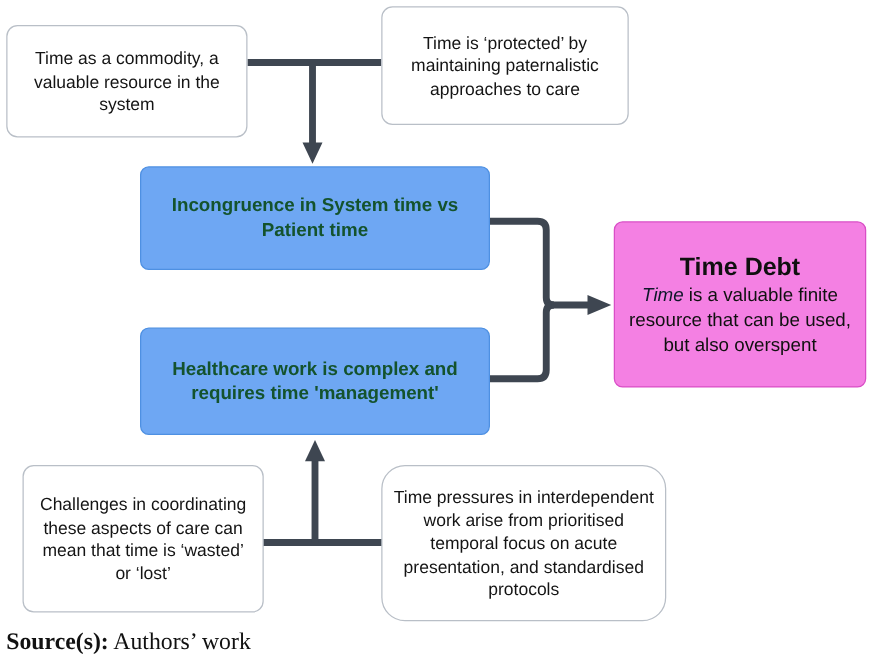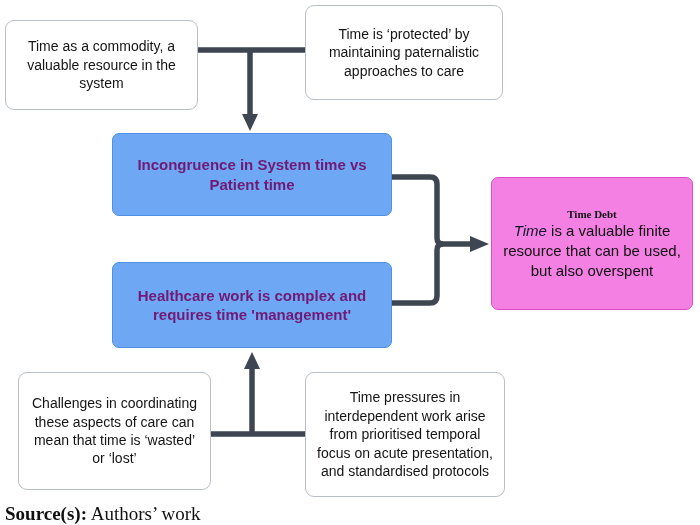--- a/index.html
+++ b/index.html
@@ -10,37 +10,37 @@
   .connector-layer{position:absolute;left:0;top:0;width:700px;height:525px;}
   .node{
     position:absolute;display:flex;align-items:center;justify-content:center;
     text-align:center;box-sizing:border-box;border-radius:9px;
   }
   .node-white{
     background:#ffffff;border:1px solid #b9bfc7;color:#141414;
     font-size:14px;line-height:1.32;padding:6px 8px;
   }
   .node-blue{
-    background:#6ea7f3;border:1.5px solid #4e90e2;color:#701a75;
+    background:#6ea7f3;border:1.5px solid #4e90e2;color:#14532d;
     font-weight:bold;font-size:15px;line-height:1.3;padding:20px 16px;border-radius:7px;
   }
   .node-pink{
     background:#f480e3;border:1.5px solid #d94ec6;color:#101010;
     font-size:15px;line-height:1.32;padding:6px 10px;border-radius:7px;
     flex-direction:column;
   }
-  .pink-title{font-weight:bold;font-size:11px;display:block;font-family:Liberation Serif, serif;}
+  .pink-title{font-weight:bold;font-size:20px;display:block;}
   .hl-word{color:#0f172a;font-style:italic;}
   #node-commodity  {left:5px;  top:20px;   width:193px;height:90px;}
   #node-protected  {left:305px;top:5px;   width:198px;height:95px;}
   #node-incongruence{left:112px;top:133px;width:280px;height:83px;}
   #node-timedebt   {left:491px;top:177px; width:202px;height:133px;}
   #node-healthcare {left:112px;top:262px; width:280px;height:86px;justify-content:center;}
   #node-challenges {left:18px;  top:372px; width:193px;height:118px;text-align:center;}
-  #node-pressures  {left:305px;top:372px; width:200px;height:125px;}
+  #node-pressures  {left:305px;top:372px; width:228px;height:125px;border-radius:19px;}
   .source-line{
     position:absolute;left:5px;top:503px;
     font-family:"Liberation Serif","DejaVu Serif",serif;
     font-size:19px;color:#111111;
   }
   .source-label{font-weight:bold;}
   .stroke{stroke:#3e4651;stroke-width:5.5;fill:none;}
   .fillhead{fill:#3e4651;stroke:none;}
 </style>
 </head>

